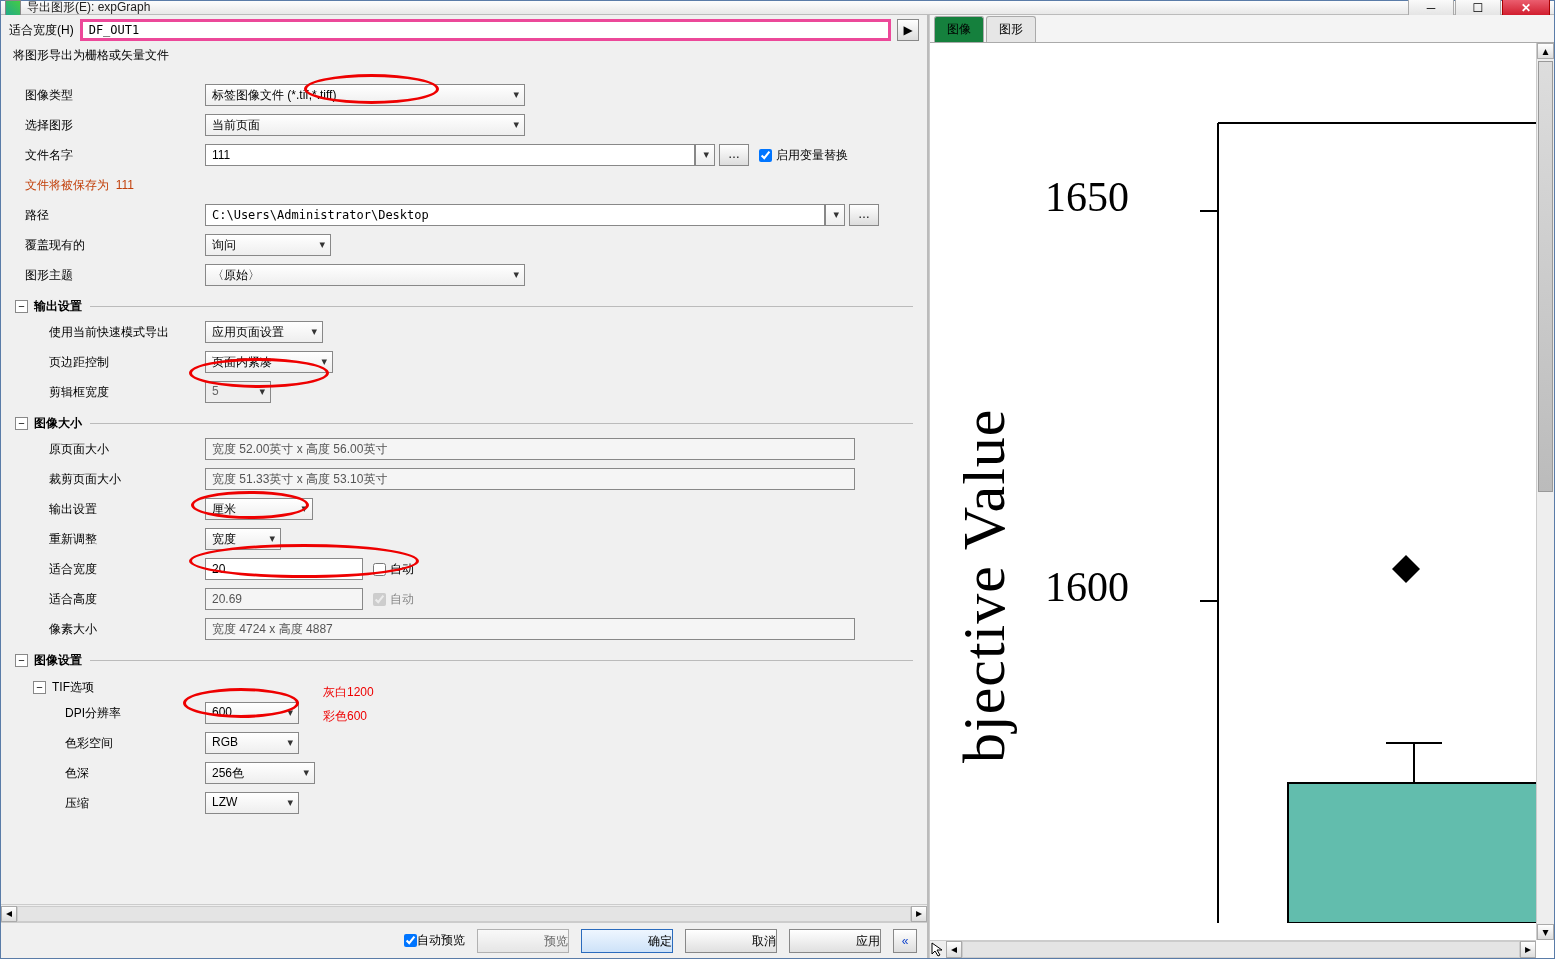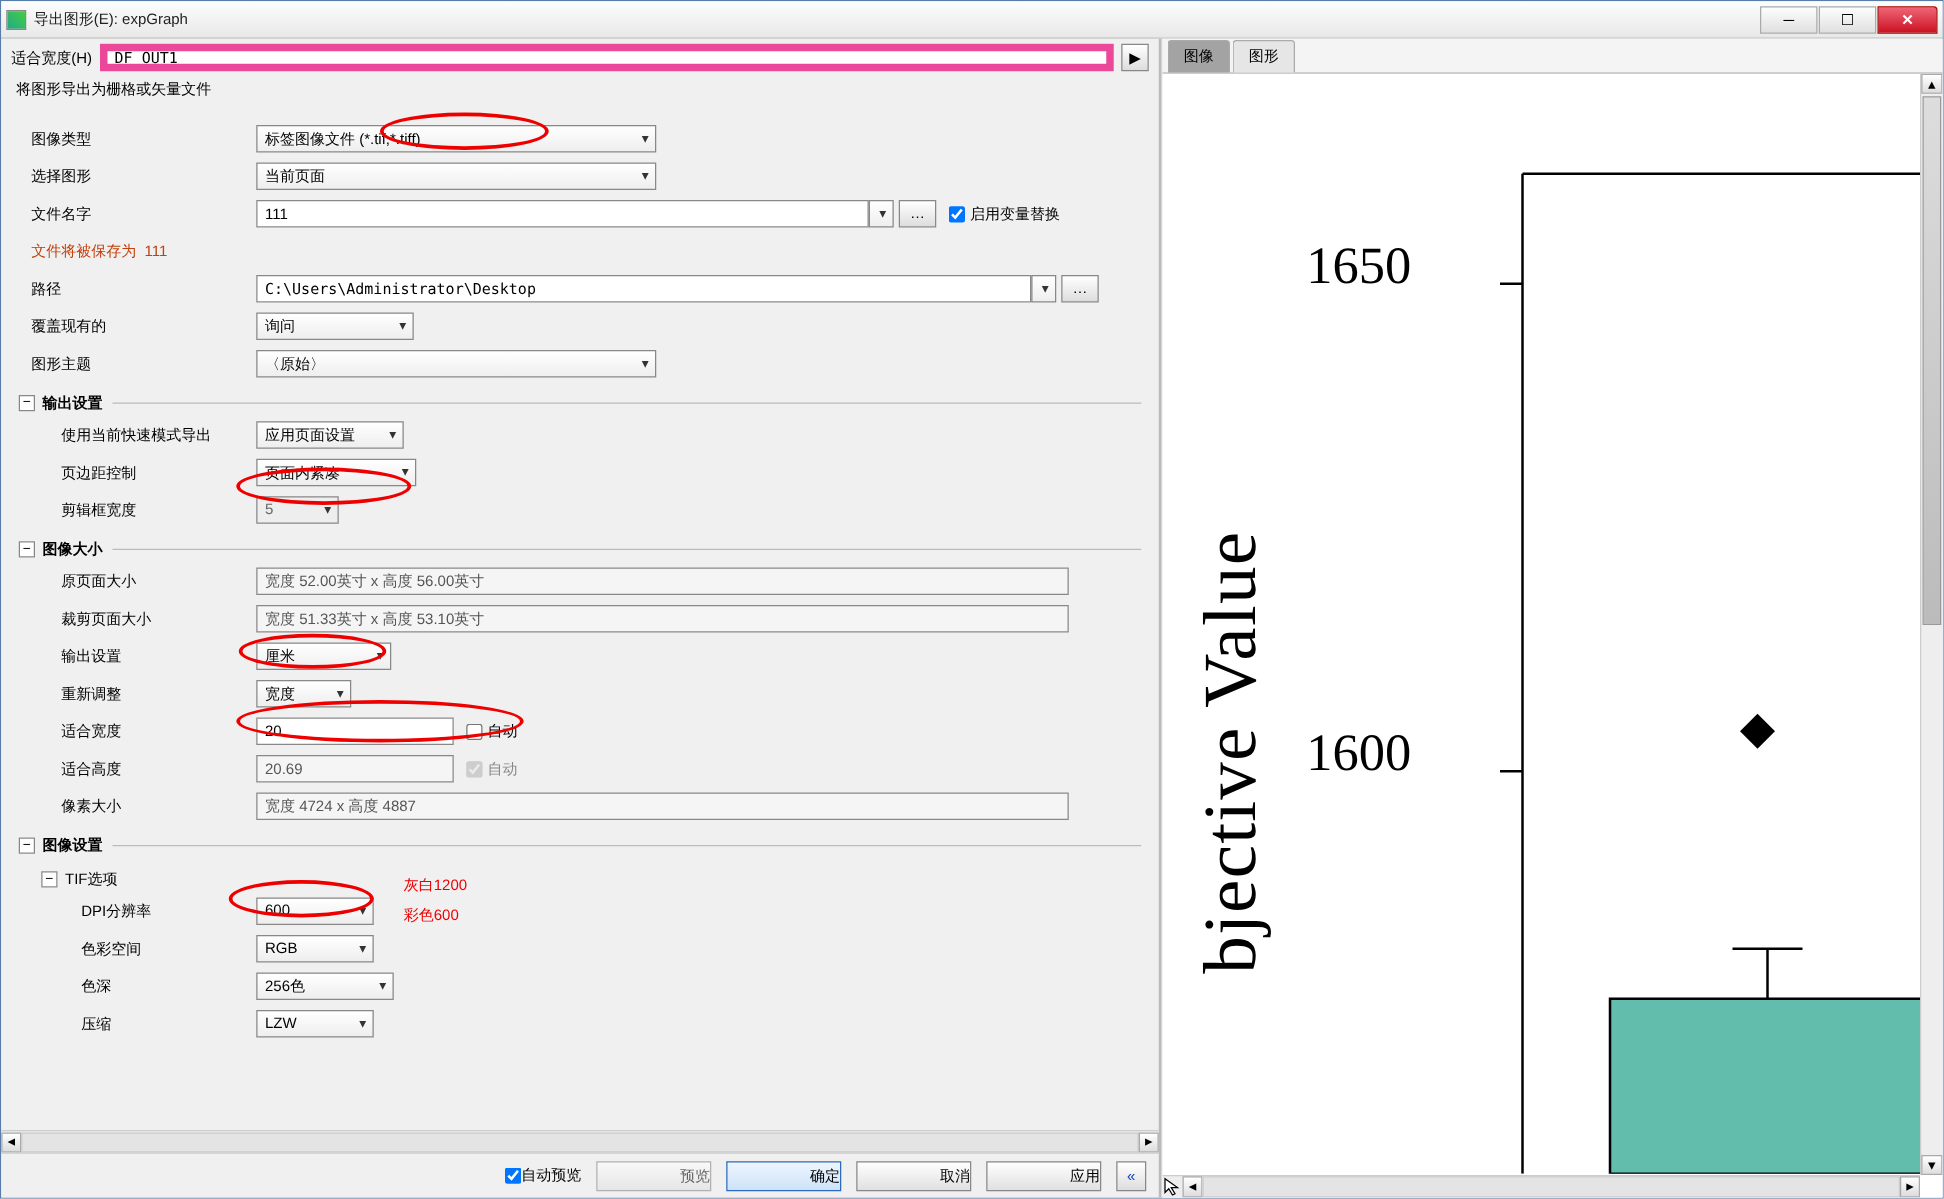--- a/index.html
+++ b/index.html
@@ -1,36 +1,36 @@
 <!DOCTYPE html>
 <html><head>
 <meta charset="utf-8">
 <style>
 * { box-sizing: border-box; margin: 0; padding: 0; font-family: "Microsoft YaHei", "SimSun", sans-serif; font-size: 12px; }
 body { background: #f0f0f0; width: 1555px; height: 959px; overflow: hidden; }
 
 .window { width: 1555px; height: 959px; background: #f0f0f0; border: 1px solid #5a7ca8; display: flex; flex-direction: column; }
 
-.titlebar { height: 30px; background: linear-gradient(to bottom, #fdfdfd, #e8e8e8); display: flex; align-items: center; padding: 0 4px; border-bottom: 1px solid #bbb; }
+.titlebar { height: 14px; background: linear-gradient(to bottom, #fdfdfd, #e8e8e8); display: flex; align-items: center; padding: 0 4px; border-bottom: 1px solid #bbb; }
 .app-icon { width: 16px; height: 16px; background: linear-gradient(45deg,#2a8,#4c4); margin-right: 6px; border:1px solid #888;}
 .title-text { flex: 1; color: #222; }
 .win-btns { display: flex; }
 .win-btn { width: 46px; height: 22px; text-align: center; line-height: 20px; border: 1px solid #aaa; background: linear-gradient(#fdfdfd,#e0e0e0); margin-left: 1px; cursor: pointer; }
 .win-close { background: linear-gradient(#e67,#c12); color:#fff; border-color:#a00; width:48px; border-radius:0 3px 0 0;}
 .win-close::before{content:"✕"; font-weight:bold;}
 .win-min::before{content:"─";}
 .win-max::before{content:"☐";}
 
 .workbody { flex:1; display:flex; min-height:0; }
 
 .leftpane { width: 928px; display:flex; flex-direction:column; border-right:2px solid #bbb; background:#f0f0f0;}
 .rightpane { flex:1; display:flex; flex-direction:column; background:#fff; border-left:1px solid #ccc;}
 
 .dlg-theme-row { height: 30px; display:flex; align-items:center; padding:4px 8px; gap:6px;}
-.dlg-theme-row input { flex:1; height:22px; padding:2px 6px; border:6px solid #ec4899; background:#fff; font-family: Consolas, monospace;}
+.dlg-theme-row input { flex:1; height:22px; padding:2px 6px; border:3px solid #ec4899; background:#fff; font-family: Consolas, monospace;}
 .arrow-btn { width:22px; height:22px; border:1px solid #888; background:linear-gradient(#fff,#ddd); display:flex; align-items:center; justify-content:center; cursor:pointer;}
 
 .subtitle-row { padding: 2px 12px 8px; color:#000000;}
 
 .form-scroll { flex:1; overflow:auto; position:relative; padding: 6px 14px 6px 14px;}
 
 .form-row { display:flex; align-items:center; margin: 4px 0; min-height:26px;}
 .form-label { width: 190px; padding-left: 10px; }
 .form-label.indent { padding-left: 34px; }
 .form-label.indent2 { padding-left: 50px; }
@@ -58,21 +58,21 @@
 .hscroll .track{flex:1;background:#e4e4e4;border:1px solid #ccc;height:16px;}
 
 .btnbar { height: 36px; display:flex; align-items:center; justify-content:flex-end; padding: 0 10px; gap:12px; border-top:1px solid #ccc;}
 .btnbar label { display:flex; align-items:center;}
 .std-btn { width:92px; height:24px; border:1px solid #888; background:linear-gradient(#fff,#e0e0e0); cursor:pointer; text-align:right; line-height:22px;}
 .std-btn.primary { border:1px solid #2a6bbd; background:linear-gradient(#eef6ff,#cde2f8);}
 .collapse-btn { width:24px; height:24px; border:1px solid #888; background:linear-gradient(#fff,#ddd); text-align:center; line-height:22px; color:#14c; cursor:pointer;}
 
 
 .tabs { height:28px; display:flex; align-items:flex-end; padding-left:4px; background:#f4f4f4; border-bottom:1px solid #aaa;}
-.tab { padding:4px 12px; border:1px solid #aaa; border-bottom:none; background:#a3a3a3; margin-right:2px; cursor:pointer; border-radius:3px 3px 0 0;}
+.tab { padding:4px 12px; border:1px solid #aaa; border-bottom:none; background:#15803d; margin-right:2px; cursor:pointer; border-radius:3px 3px 0 0;}
 .tab.inactive { background:#e6e6e6;}
 .preview-area { flex:1; position:relative; overflow:hidden; background:#fff;}
 .preview-area .vscroll{ position:absolute; right:0; top:0; bottom:18px; width:18px; background:#eee; border-left:1px solid #ccc;}
 .preview-area .vscroll .tk{height:16px;border:1px solid #aaa;background:linear-gradient(#fff,#ddd);text-align:center;}
 .preview-area .vscroll .thumb{position:absolute; top:18px; bottom:50%; left:1px; right:1px; background:linear-gradient(#ddd,#bbb); border:1px solid #999;}
 .preview-area .hs { position:absolute; left:0; right:18px; bottom:0; height:18px; background:#eee; border-top:1px solid #ccc; display:flex;}
 .preview-area .hs .tk{width:16px;border:1px solid #aaa;background:linear-gradient(#fff,#ddd);text-align:center;line-height:14px;}
 .preview-area .hs .track{flex:1;background:#e4e4e4;border:1px solid #ccc;}
 
 .chart-svg { position:absolute; left:0; top:0; }

